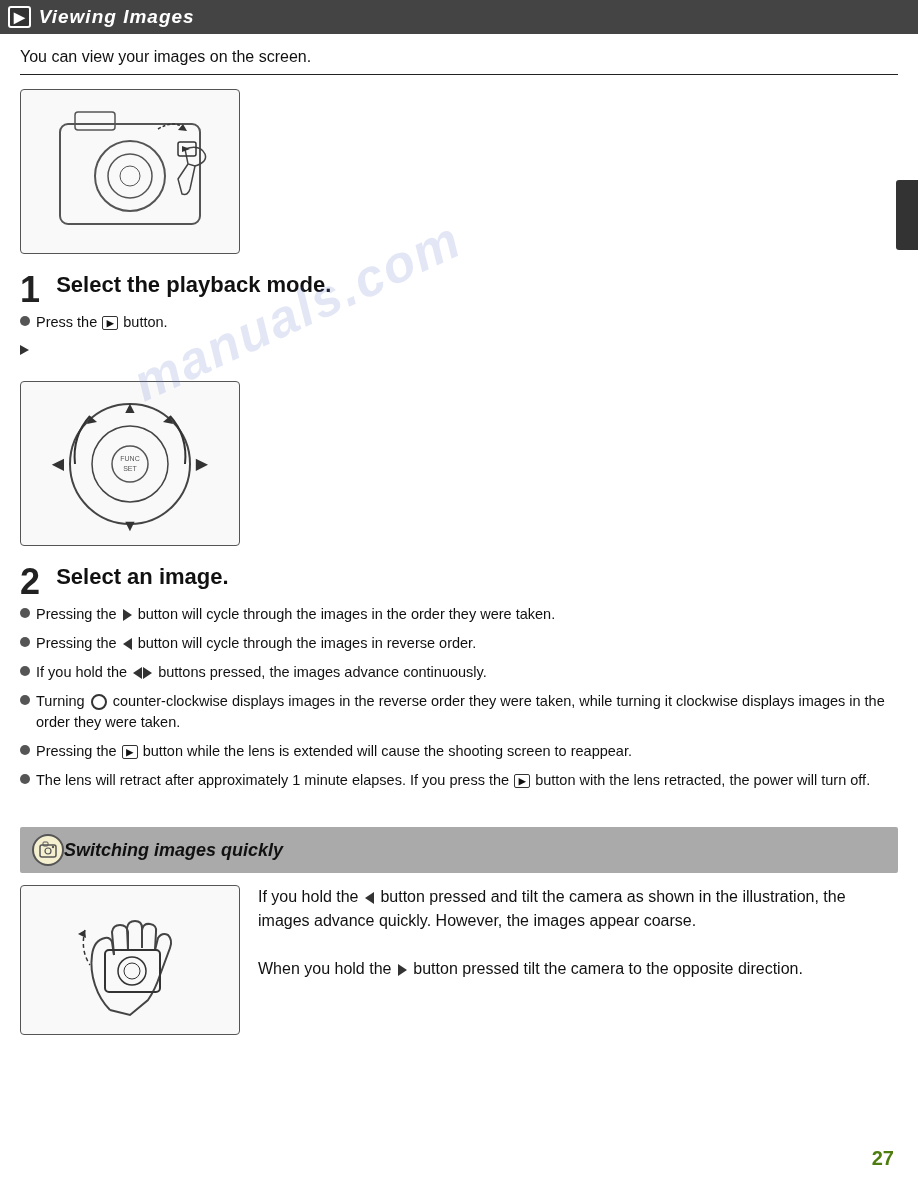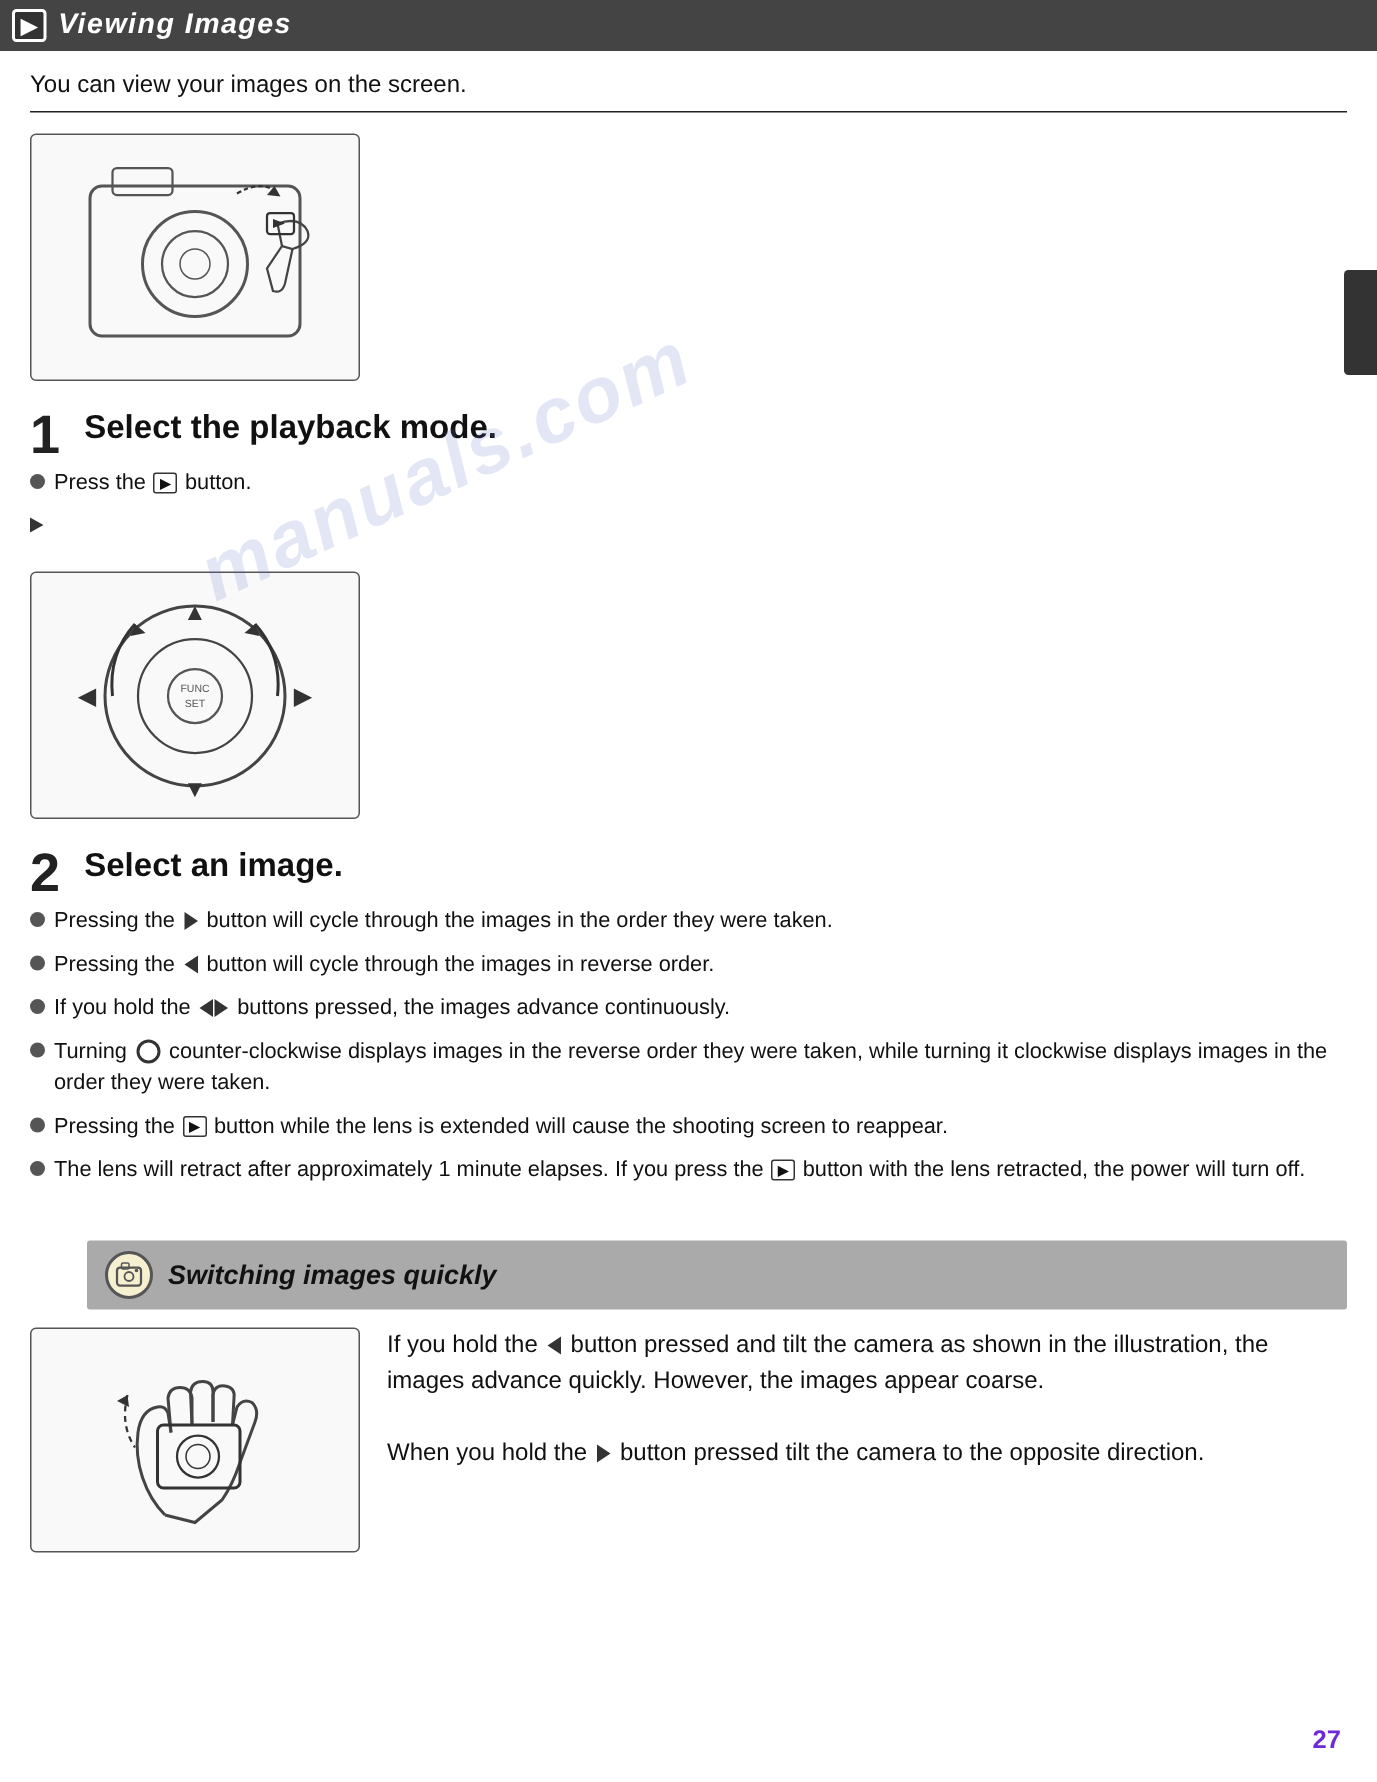--- a/index.html
+++ b/index.html
@@ -179,24 +179,22 @@
       vertical-align: middle;
       margin: 0 2px;
     }
 
     
     .switching-bar {
       background: #aaa;
       padding: 7px 12px;
       display: flex;
       align-items: center;
-      gap: 10px;
       margin-top: 10px;
       border-radius: 2px;
-      margin-left: 38px;
     }
     .switching-icon {
       width: 32px;
       height: 32px;
       background: #f5f0d0;
       border-radius: 50%;
       border: 2px solid #555;
       display: flex;
       align-items: center;
       justify-content: center;
@@ -235,23 +233,23 @@
       flex: 1;
       font-size: 16px;
       line-height: 1.5;
     }
 
     
     .page-number {
       position: absolute;
       bottom: 18px;
       right: 24px;
-      font-size: 17px;
-      font-weight: bold;
-      color: #6d28d9;
+      font-size: 20px;
+      font-weight: bold;
+      color: #4d7c0f;
     }
 
     
     .watermark {
       position: absolute;
       top: 280px;
       left: 120px;
       font-size: 52px;
       color: rgba(100, 120, 200, 0.18);
       font-style: italic;

